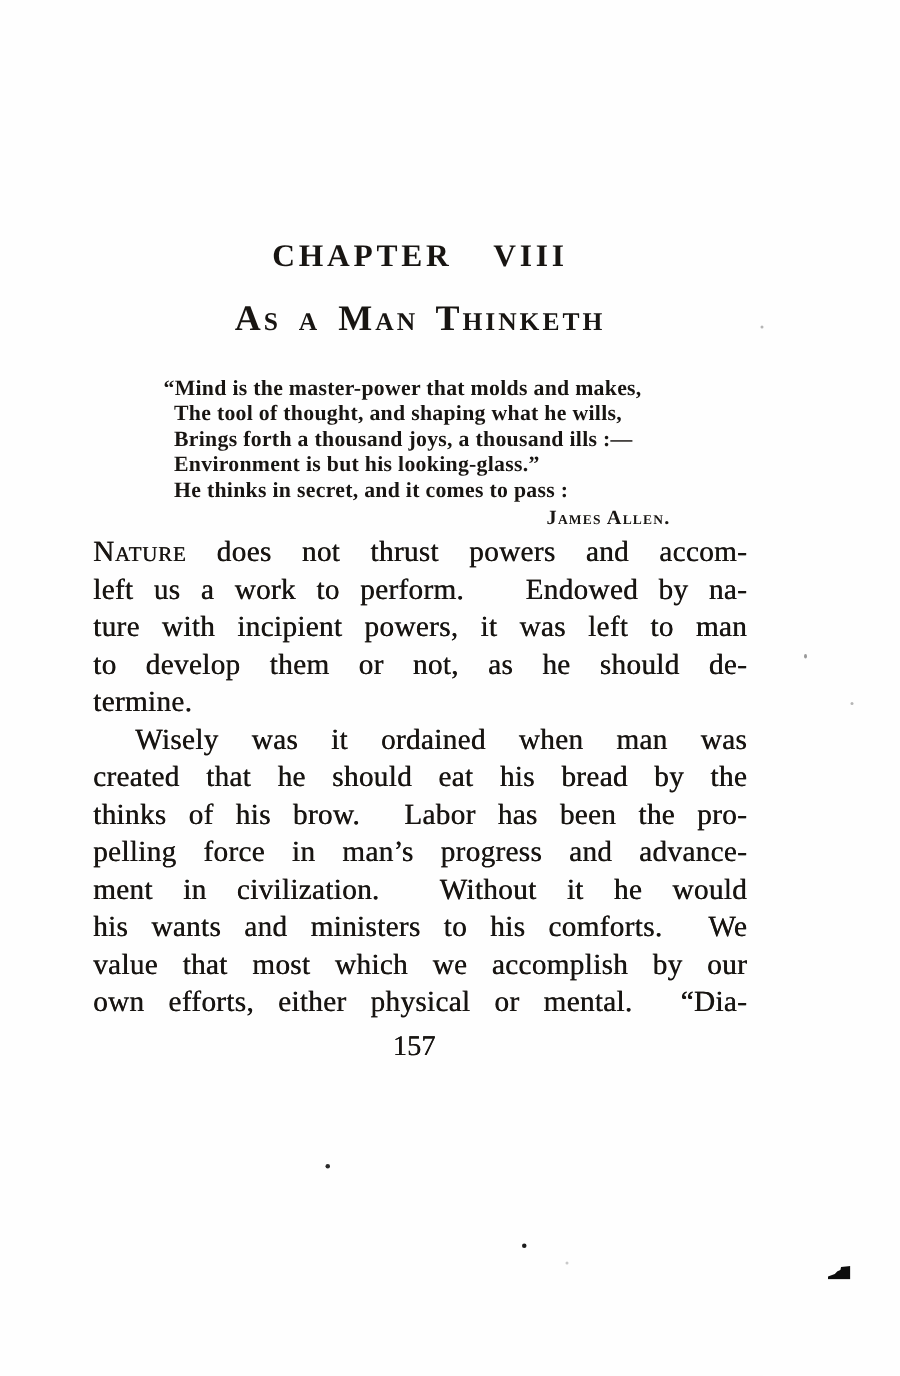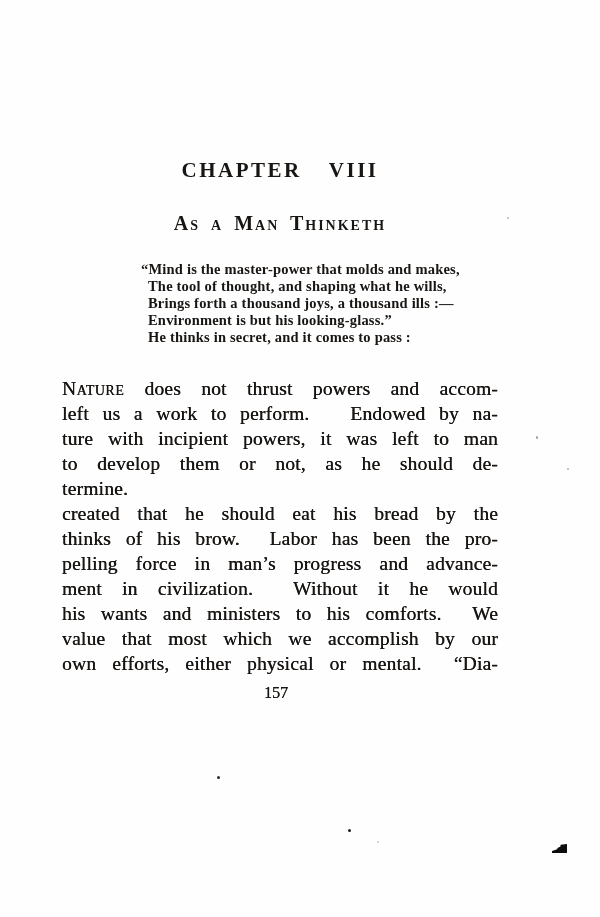--- a/index.html
+++ b/index.html
@@ -20,62 +20,62 @@
     margin: 157px 0 0 0;
     font-size: 21px;
     line-height: 26px;
     font-weight: bold;
     letter-spacing: 2.5px;
     word-spacing: 6px;
     text-align: center;
     white-space: pre-wrap;
   }
   .section-title {
-    margin: 27px 0 0 0;
-    font-size: 20px;
+    margin: 17px 0 0 0;
+    font-size: 24px;
     line-height: 26px;
     font-weight: bold;
     font-variant: small-caps;
     letter-spacing: 2px;
     word-spacing: 4px;
     text-align: center;
   }
   .epigraph {
-    margin: 25px 0 0 86px;
+    margin: 25px 0 0 54px;
     font-size: 14.5px;
     line-height: 17px;
     font-weight: bold;
     letter-spacing: 0.2px;
   }
   .eline { white-space: pre-wrap; }
   .eline.hang { text-indent: -7px; }
   .attribution {
     font-size: 13.5px;
     line-height: 18px;
     font-weight: bold;
     font-variant: small-caps;
     letter-spacing: 0.8px;
     text-align: right;
     padding-right: 51px;
     margin-left: -58px; 
   }
   .body-text {
-    margin-top: 30px;
+    margin-top: 2px;
     font-size: 19.5px;
     line-height: 25px;
     letter-spacing: 0.2px;
     text-shadow: 0.3px 0 0 currentColor; 
   }
   .bline { white-space: pre-wrap; }
   .bline.j { text-align: justify; text-align-last: justify; }
   .bline.indent { text-indent: 28px; }
   .lead-smallcaps { font-variant: small-caps; letter-spacing: 0.5px; }
   .page-number {
     margin-top: 9px;
-    font-size: 16px;
+    font-size: 19px;
     line-height: 16px;
     text-align: center;
     transform: translateX(-4px);
     text-shadow: 0.3px 0 0 currentColor;
   }
   
   .speck { position: absolute; border-radius: 50%; }
   .speck.s1 { left: 217px; top: 776px; width: 3px; height: 3px; background: #2a2a2a; }
   .speck.s2 { left: 348px; top: 829px; width: 3px; height: 3px; background: #1c1c1c; }
   .speck.s3 { left: 377px; top: 841px; width: 2px; height: 2px; background: #c9c9c9; }
@@ -99,31 +99,33 @@
     <h1 class="chapter-title">CHAPTER  VIII</h1>
 
     <h2 class="section-title">As a Man Thinketh</h2>
 
     <div class="epigraph">
       <div class="eline hang">“Mind is the master-power that molds and makes,</div>
       <div class="eline">The tool of thought, and shaping what he wills,</div>
       <div class="eline">Brings forth a thousand joys, a thousand ills :—</div>
       <div class="eline">Environment is but his looking-glass.”</div>
       <div class="eline">He thinks in secret, and it comes to pass :</div>
+      <div class="attribution">James Allen.</div>
     </div>
 
     <div class="body-text">
       <div class="para">
         <div class="bline j"><span class="lead-smallcaps">Nature</span><span> does not thrust powers and accom-</span></div>
         <div class="bline j">left us a work to perform.   Endowed by na-</div>
         <div class="bline j">ture with incipient powers, it was left to man</div>
         <div class="bline j">to develop them or not, as he should de-</div>
         <div class="bline">termine.</div>
       </div>
       <div class="para">
+        <div class="bline j indent">Wisely was it ordained when man was</div>
         <div class="bline j">created that he should eat his bread by the</div>
         <div class="bline j">thinks of his brow.  Labor has been the pro-</div>
         <div class="bline j">pelling force in man’s progress and advance-</div>
         <div class="bline j">ment in civilization.  Without it he would</div>
         <div class="bline j">his wants and ministers to his comforts.  We</div>
         <div class="bline j">value that most which we accomplish by our</div>
         <div class="bline j">own efforts, either physical or mental.  “Dia-</div>
       </div>
     </div>
 

